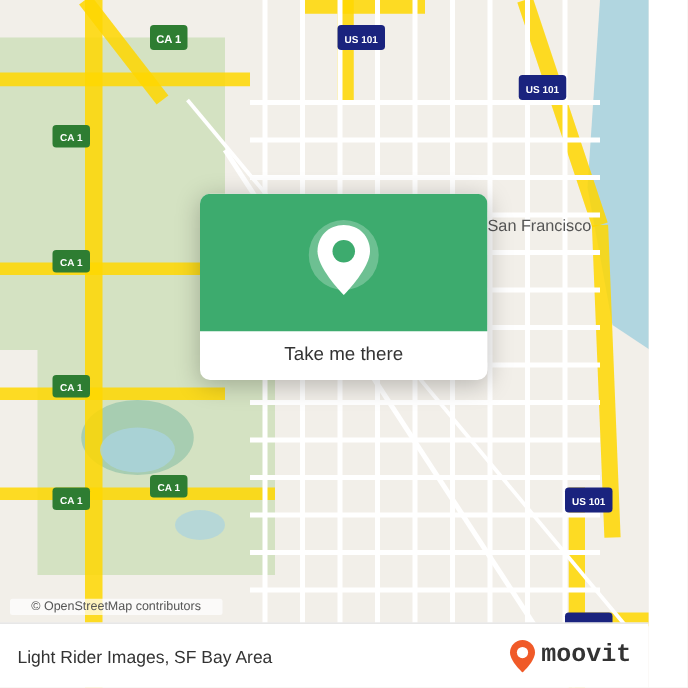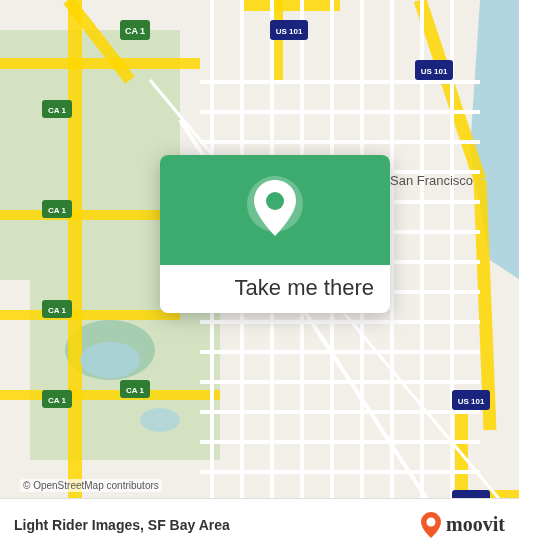--- a/index.html
+++ b/index.html
@@ -40,51 +40,51 @@
       align-items: center;
       justify-content: space-between;
       padding: 0 14px;
       border-top: 1px solid #e0e0e0;
       z-index: 10;
     }
 
     #location-name {
       font-size: 14px;
       color: #333;
-      font-weight: 700;
+      font-weight: 400;
     }
 
     #moovit-logo {
       display: flex;
       align-items: center;
       gap: 4px;
     }
 
     #moovit-pin {
       width: 22px;
       height: 28px;
     }
 
     #moovit-text {
       font-size: 20px;
       font-weight: bold;
       color: #333;
-      font-family: Liberation Serif, serif;
+      font-family: Liberation Mono, monospace;
     }
 
     
     #copyright {
       position: absolute;
       bottom: 58px;
-      left: 20px;
+      left: 8px;
       font-size: 10px;
       color: #555;
       z-index: 10;
       background: rgba(255,255,255,0.7);
-      padding: 1px 3px;
+      padding: 1px 17px;
       border-radius: 2px;
     }
 
     
     #card {
       position: absolute;
       top: 155px;
       left: 160px;
       width: 230px;
       background: white;
@@ -102,29 +102,29 @@
       align-items: center;
       justify-content: center;
     }
 
     #card-bottom {
       padding: 10px 16px 12px;
       text-align: center;
     }
 
     #take-me-there-btn {
-      font-size: 22px;
+      font-size: 15px;
       font-weight: 500;
       color: #333;
       cursor: pointer;
       display: block;
       width: 100%;
       background: none;
       border: none;
-      text-align: right;
+      text-align: center;
       padding: 0;
     }
   </style>
 </head>
 <body>
 
 <div id="map-container">
 
   <svg id="map-bg" width="550" height="550" xmlns="http://www.w3.org/2000/svg">
 

